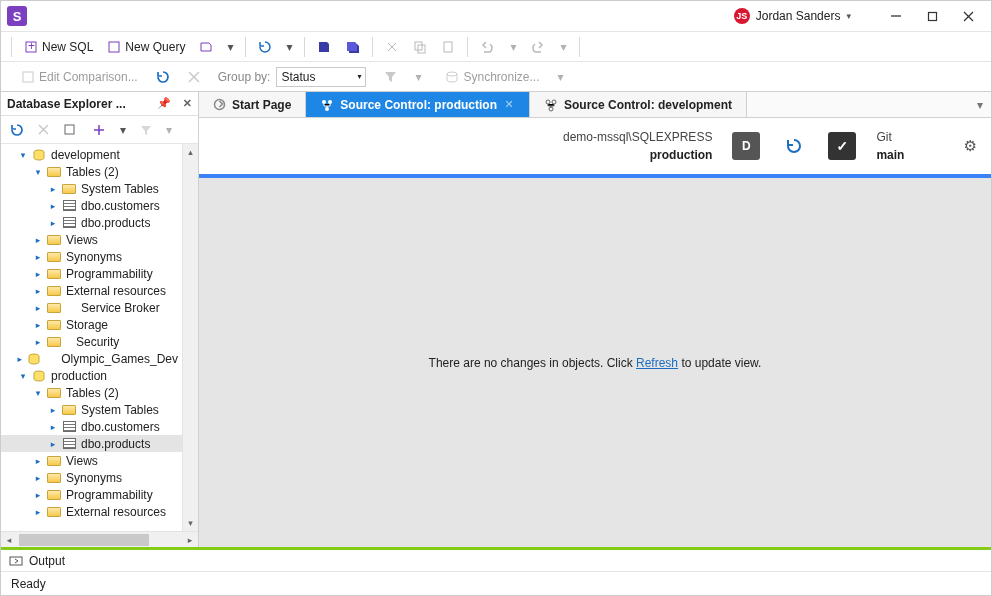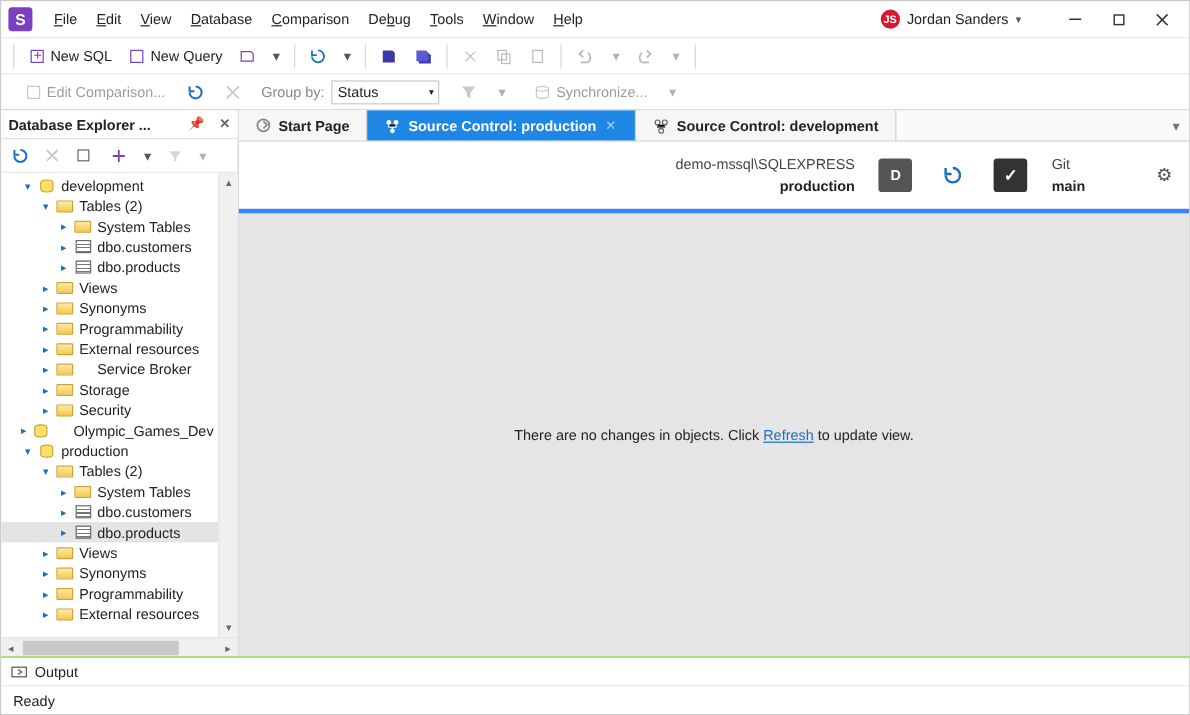--- a/index.html
+++ b/index.html
@@ -56,42 +56,31 @@
 .sc-col{display:flex;flex-direction:column;align-items:flex-end;gap:4px}
 .sc-col.left-align{align-items:flex-start}
 .sc-col .line1{color:#444}
 .sc-col .line2{font-weight:600}
 .sc-iconbox{width:28px;height:28px;background:#555;border-radius:3px;display:flex;align-items:center;justify-content:center;color:#fff;font-weight:bold}
 .sc-gitbox{width:28px;height:28px;background:#333;border-radius:3px;display:flex;align-items:center;justify-content:center}
 .sc-gitbox::after{content:"✓";color:#fff;font-size:14px;font-weight:bold}
 .sc-body{flex:1;background:#e5e5e5;display:flex;align-items:center;justify-content:center;text-align:center;color:#333}
 .sc-body a{color:#1b6ec2;text-decoration:underline}
 .gear{margin-left:auto;color:#555;font-size:15px}
-.bottom-tabs{height:24px;border-top:1px solid #84cc16;display:flex;align-items:center;padding:0 8px;gap:6px}
+.bottom-tabs{height:24px;border-top:3px solid #84cc16;display:flex;align-items:center;padding:0 8px;gap:6px}
 .status{height:24px;border-top:1px solid #e5e5e5;display:flex;align-items:center;padding:0 10px}
 .pin{font-size:11px;color:#666}
 svg{display:block}
 .tree-wrap{display:flex;flex:1;min-height:0}
 </style>
 </head>
 <body>
 
 <div class="titlebar">
   <div class="app-icon">S</div>
-  <div class="menubar">
-    <div class="menu-item"><u>F</u><span></span>ile</div>
-    <div class="menu-item"><u>E</u>dit</div>
-    <div class="menu-item"><u>V</u>iew</div>
-    <div class="menu-item"><u>D</u>atabase</div>
-    <div class="menu-item"><u>C</u>omparison</div>
-    <div class="menu-item">De<u>b</u>ug</div>
-    <div class="menu-item"><u>T</u>ools</div>
-    <div class="menu-item"><u>W</u>indow</div>
-    <div class="menu-item"><u>H</u>elp</div>
-  </div>
   <div class="title-spacer"></div>
   <div class="user-badge">
     <div class="user-dot">JS</div>
     <span>Jordan  Sanders</span>
     <span class="arw">▾</span>
   </div>
   <div class="win-ctrls">
     <div class="win-btn">
         <svg width="12" height="12">
           <line x1="1" y1="6" x2="11" y2="6" stroke="#333" stroke-width="1.3"></line>
@@ -379,21 +368,21 @@
             </span>
             <span style="margin-left:3px">Storage</span>
           </div>
           <div class="tree-row">
             <span class="twx"></span>
             <span class="twx"></span>
             <span class="tw arw blue">▸</span>
             <span class="fico">
               <span class="folder"></span>
             </span>
-            <span style="margin-left:3px">Security</span>
+            <span style="margin-left:13px">Security</span>
           </div>
           <div class="tree-row">
             <span class="twx"></span>
             <span class="tw arw blue">▸</span>
             <span class="fico">
               <svg class="dbico">
                 <ellipse cx="6" cy="3" rx="5" ry="2" fill="#ffe066" stroke="#c7a53a"></ellipse>
                 <path d="M1 3v6c0 1 2 2 5 2s5-1 5-2V3" fill="#ffe066" stroke="#c7a53a"></path>
               </svg>
             </span>

